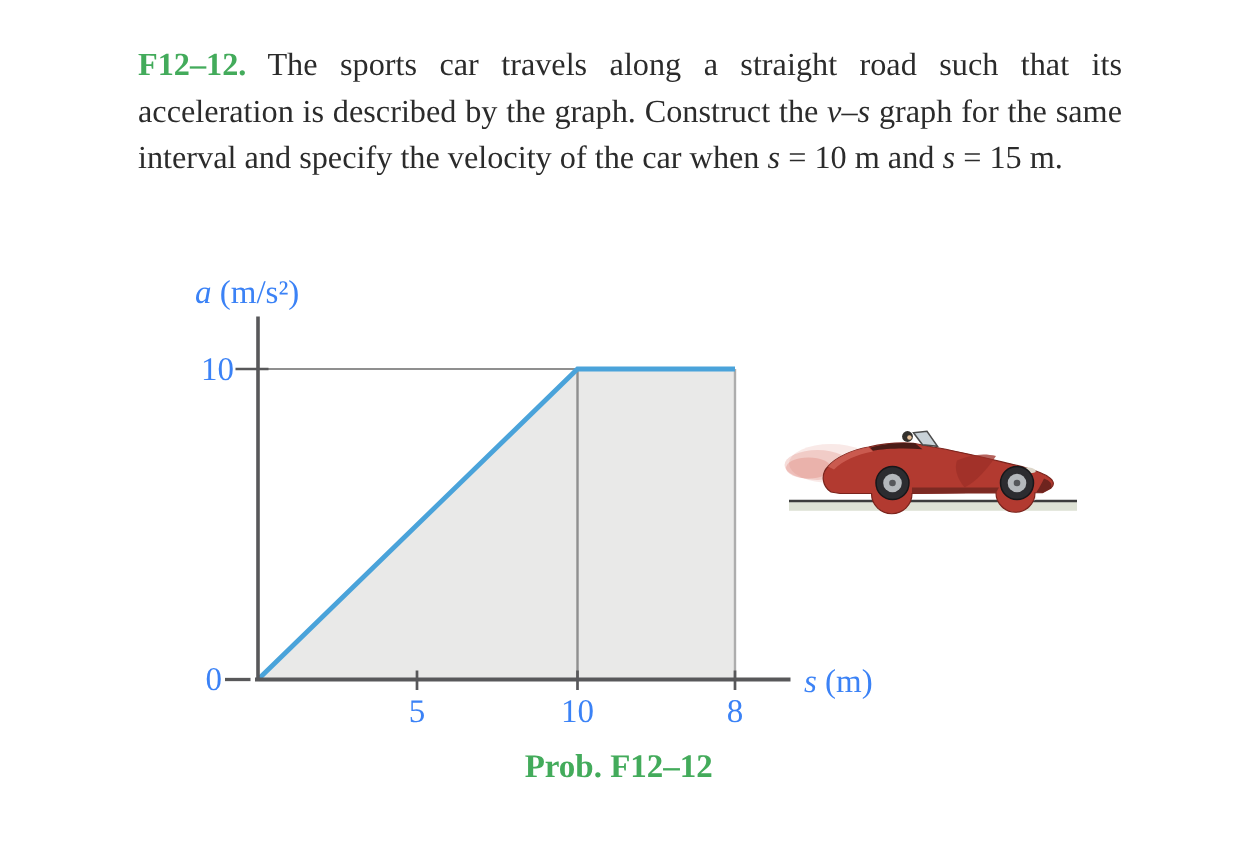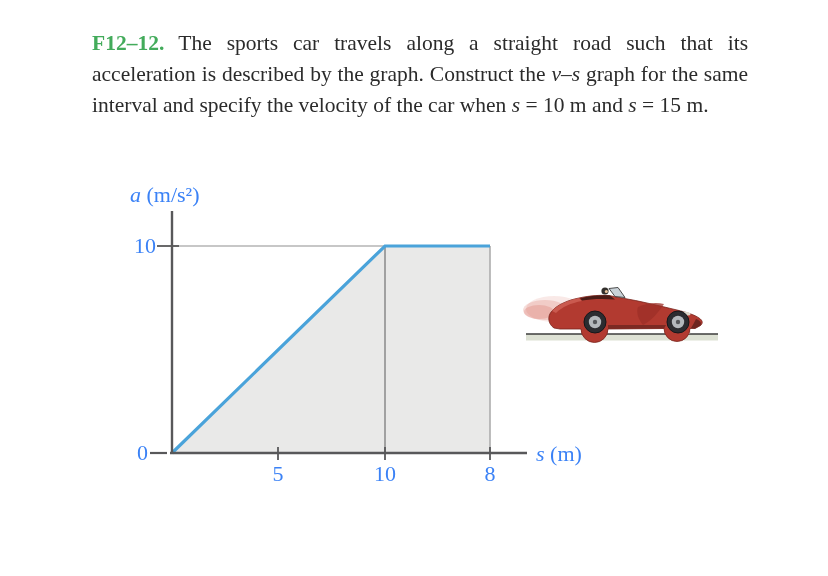--- a/index.html
+++ b/index.html
@@ -158,14 +158,15 @@
       <circle cx="77" cy="40" r="6.2" fill="#b4b8bc"></circle>
       <circle cx="77" cy="40" r="2.2" fill="#55575b"></circle>
     </g>
     <g>
       <circle cx="160" cy="40" r="11" fill="#2c2c30" stroke="#17171a" stroke-width="1"></circle>
       <circle cx="160" cy="40" r="6.2" fill="#b4b8bc"></circle>
       <circle cx="160" cy="40" r="2.2" fill="#55575b"></circle>
     </g>
   </svg>
 
+  <div class="caption" style="color:#43ab5b">Prob. F12–12</div>
 
 </div>
 
 </body></html>

